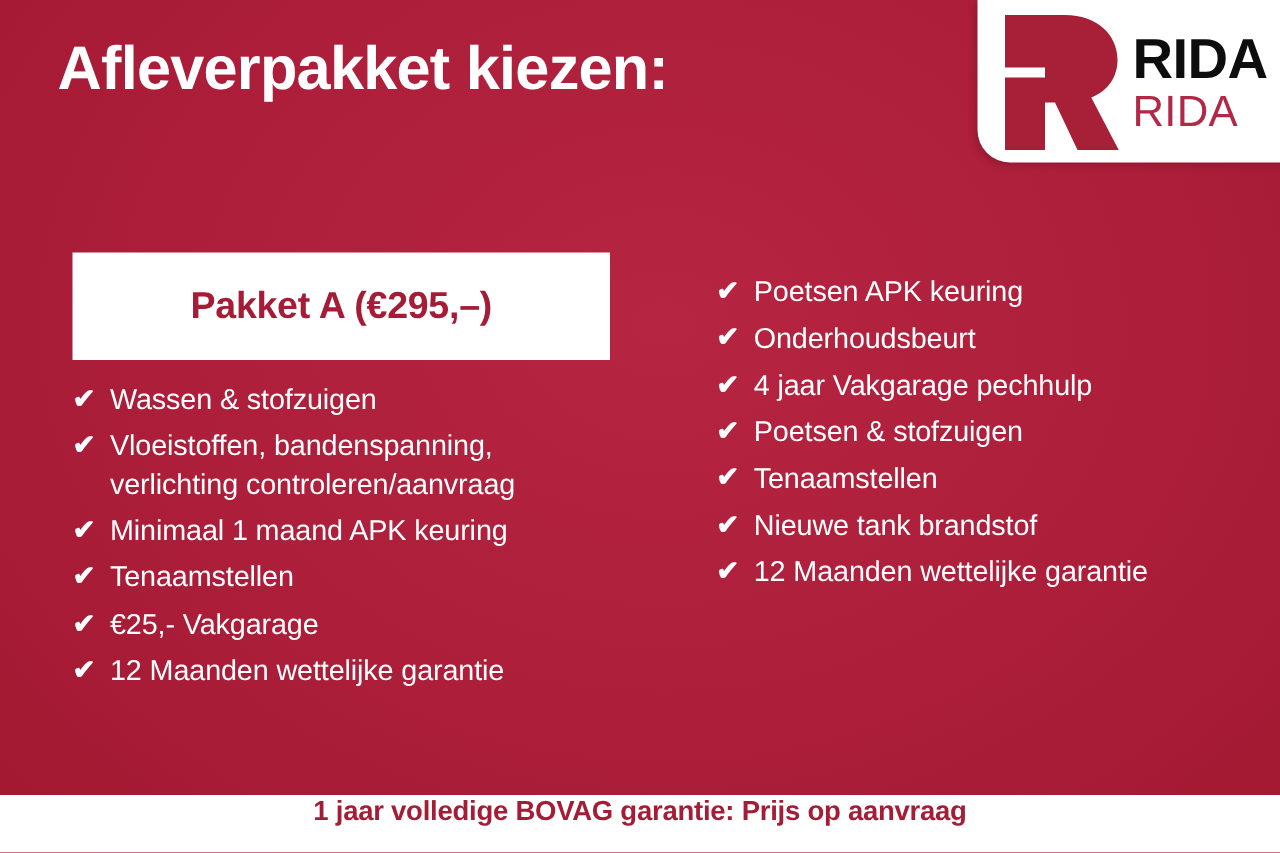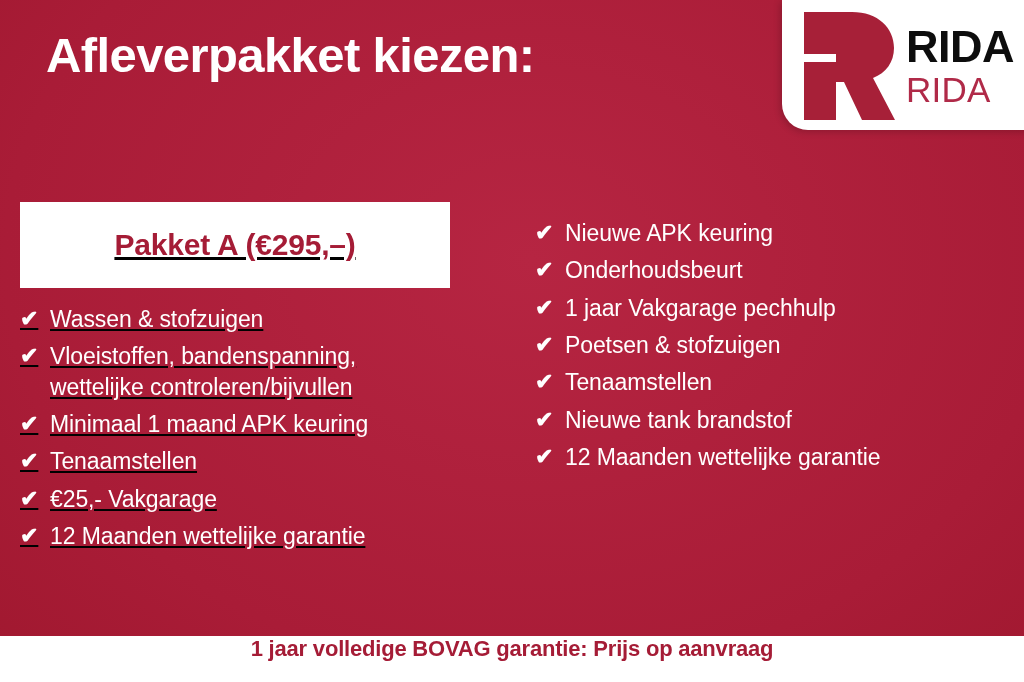--- a/index.html
+++ b/index.html
@@ -82,21 +82,21 @@
   .packages {
     position: absolute;
     left: 0;
     top: 202px;
     width: 1024px;
     display: flex;
   }
   .package {
     box-sizing: border-box;
   }
-  .package.col-a { margin-left: 20px; width: 430px; text-decoration: underline; }
+  .package.col-a { margin-left: 58px; width: 430px; }
   .package.col-b { margin-left: 85px; width: 430px; }
 
   .package-header {
     background: #ffffff;
     height: 86px;
     display: flex;
     align-items: center;
     justify-content: center;
   }
   .package-title {
@@ -175,21 +175,21 @@
       <div class="package-header">
         <div class="package-title">Pakket A (€295,–)</div>
       </div>
       <ul class="feature-list">
         <li class="feature-item">
           <span class="check-icon">✔</span>
           <span class="feature-text">Wassen &amp; stofzuigen</span>
         </li>
         <li class="feature-item">
           <span class="check-icon">✔</span>
-          <span class="feature-text">Vloeistoffen, bandenspanning, wettelijke controleren/bijvullen</span>
+          <span class="feature-text">Vloeistoffen, bandenspanning, verlichting controleren/aanvraag</span>
         </li>
         <li class="feature-item">
           <span class="check-icon">✔</span>
           <span class="feature-text">Minimaal 1 maand APK keuring</span>
         </li>
         <li class="feature-item">
           <span class="check-icon">✔</span>
           <span class="feature-text">Tenaamstellen</span>
         </li>
         <li class="feature-item">
@@ -200,29 +200,29 @@
           <span class="check-icon">✔</span>
           <span class="feature-text">12 Maanden wettelijke garantie</span>
         </li>
       </ul>
     </div>
 
     <div class="package col-b">
       <ul class="feature-list">
         <li class="feature-item">
           <span class="check-icon">✔</span>
-          <span class="feature-text">Nieuwe APK keuring</span>
+          <span class="feature-text">Poetsen APK keuring</span>
         </li>
         <li class="feature-item">
           <span class="check-icon">✔</span>
           <span class="feature-text">Onderhoudsbeurt</span>
         </li>
         <li class="feature-item">
           <span class="check-icon">✔</span>
-          <span class="feature-text">1 jaar Vakgarage pechhulp</span>
+          <span class="feature-text">4 jaar Vakgarage pechhulp</span>
         </li>
         <li class="feature-item">
           <span class="check-icon">✔</span>
           <span class="feature-text">Poetsen &amp; stofzuigen</span>
         </li>
         <li class="feature-item">
           <span class="check-icon">✔</span>
           <span class="feature-text">Tenaamstellen</span>
         </li>
         <li class="feature-item">

